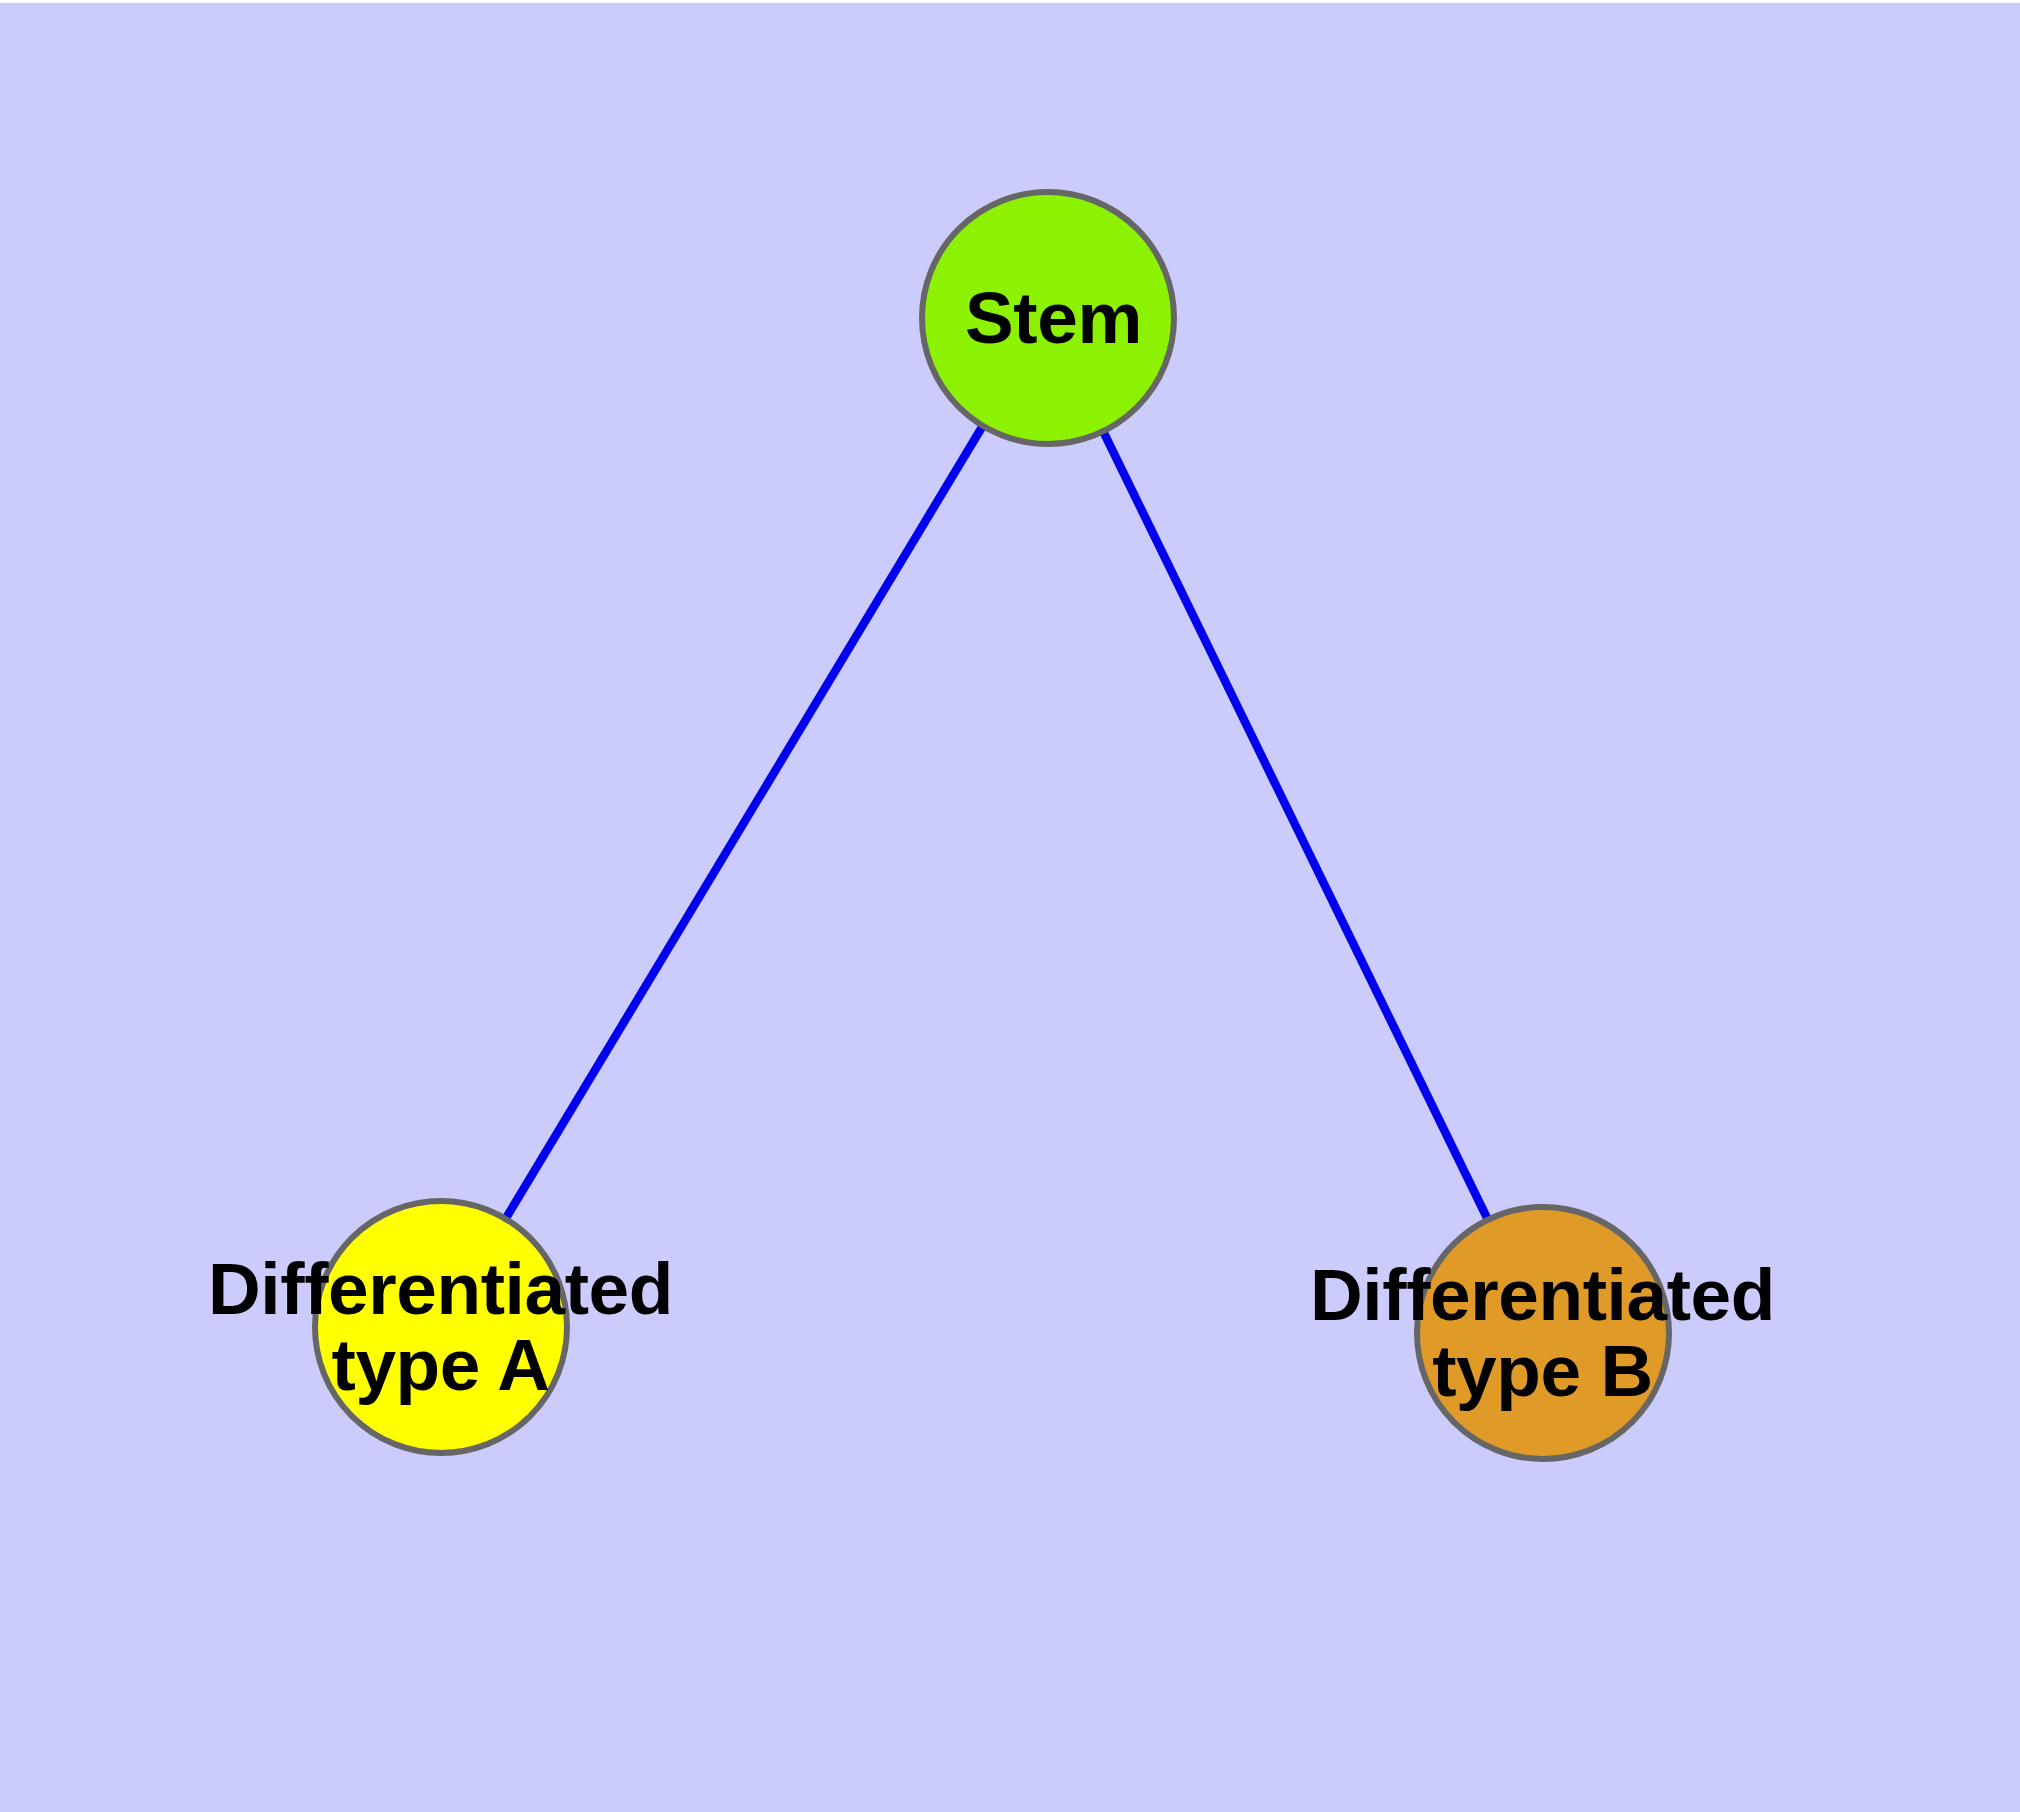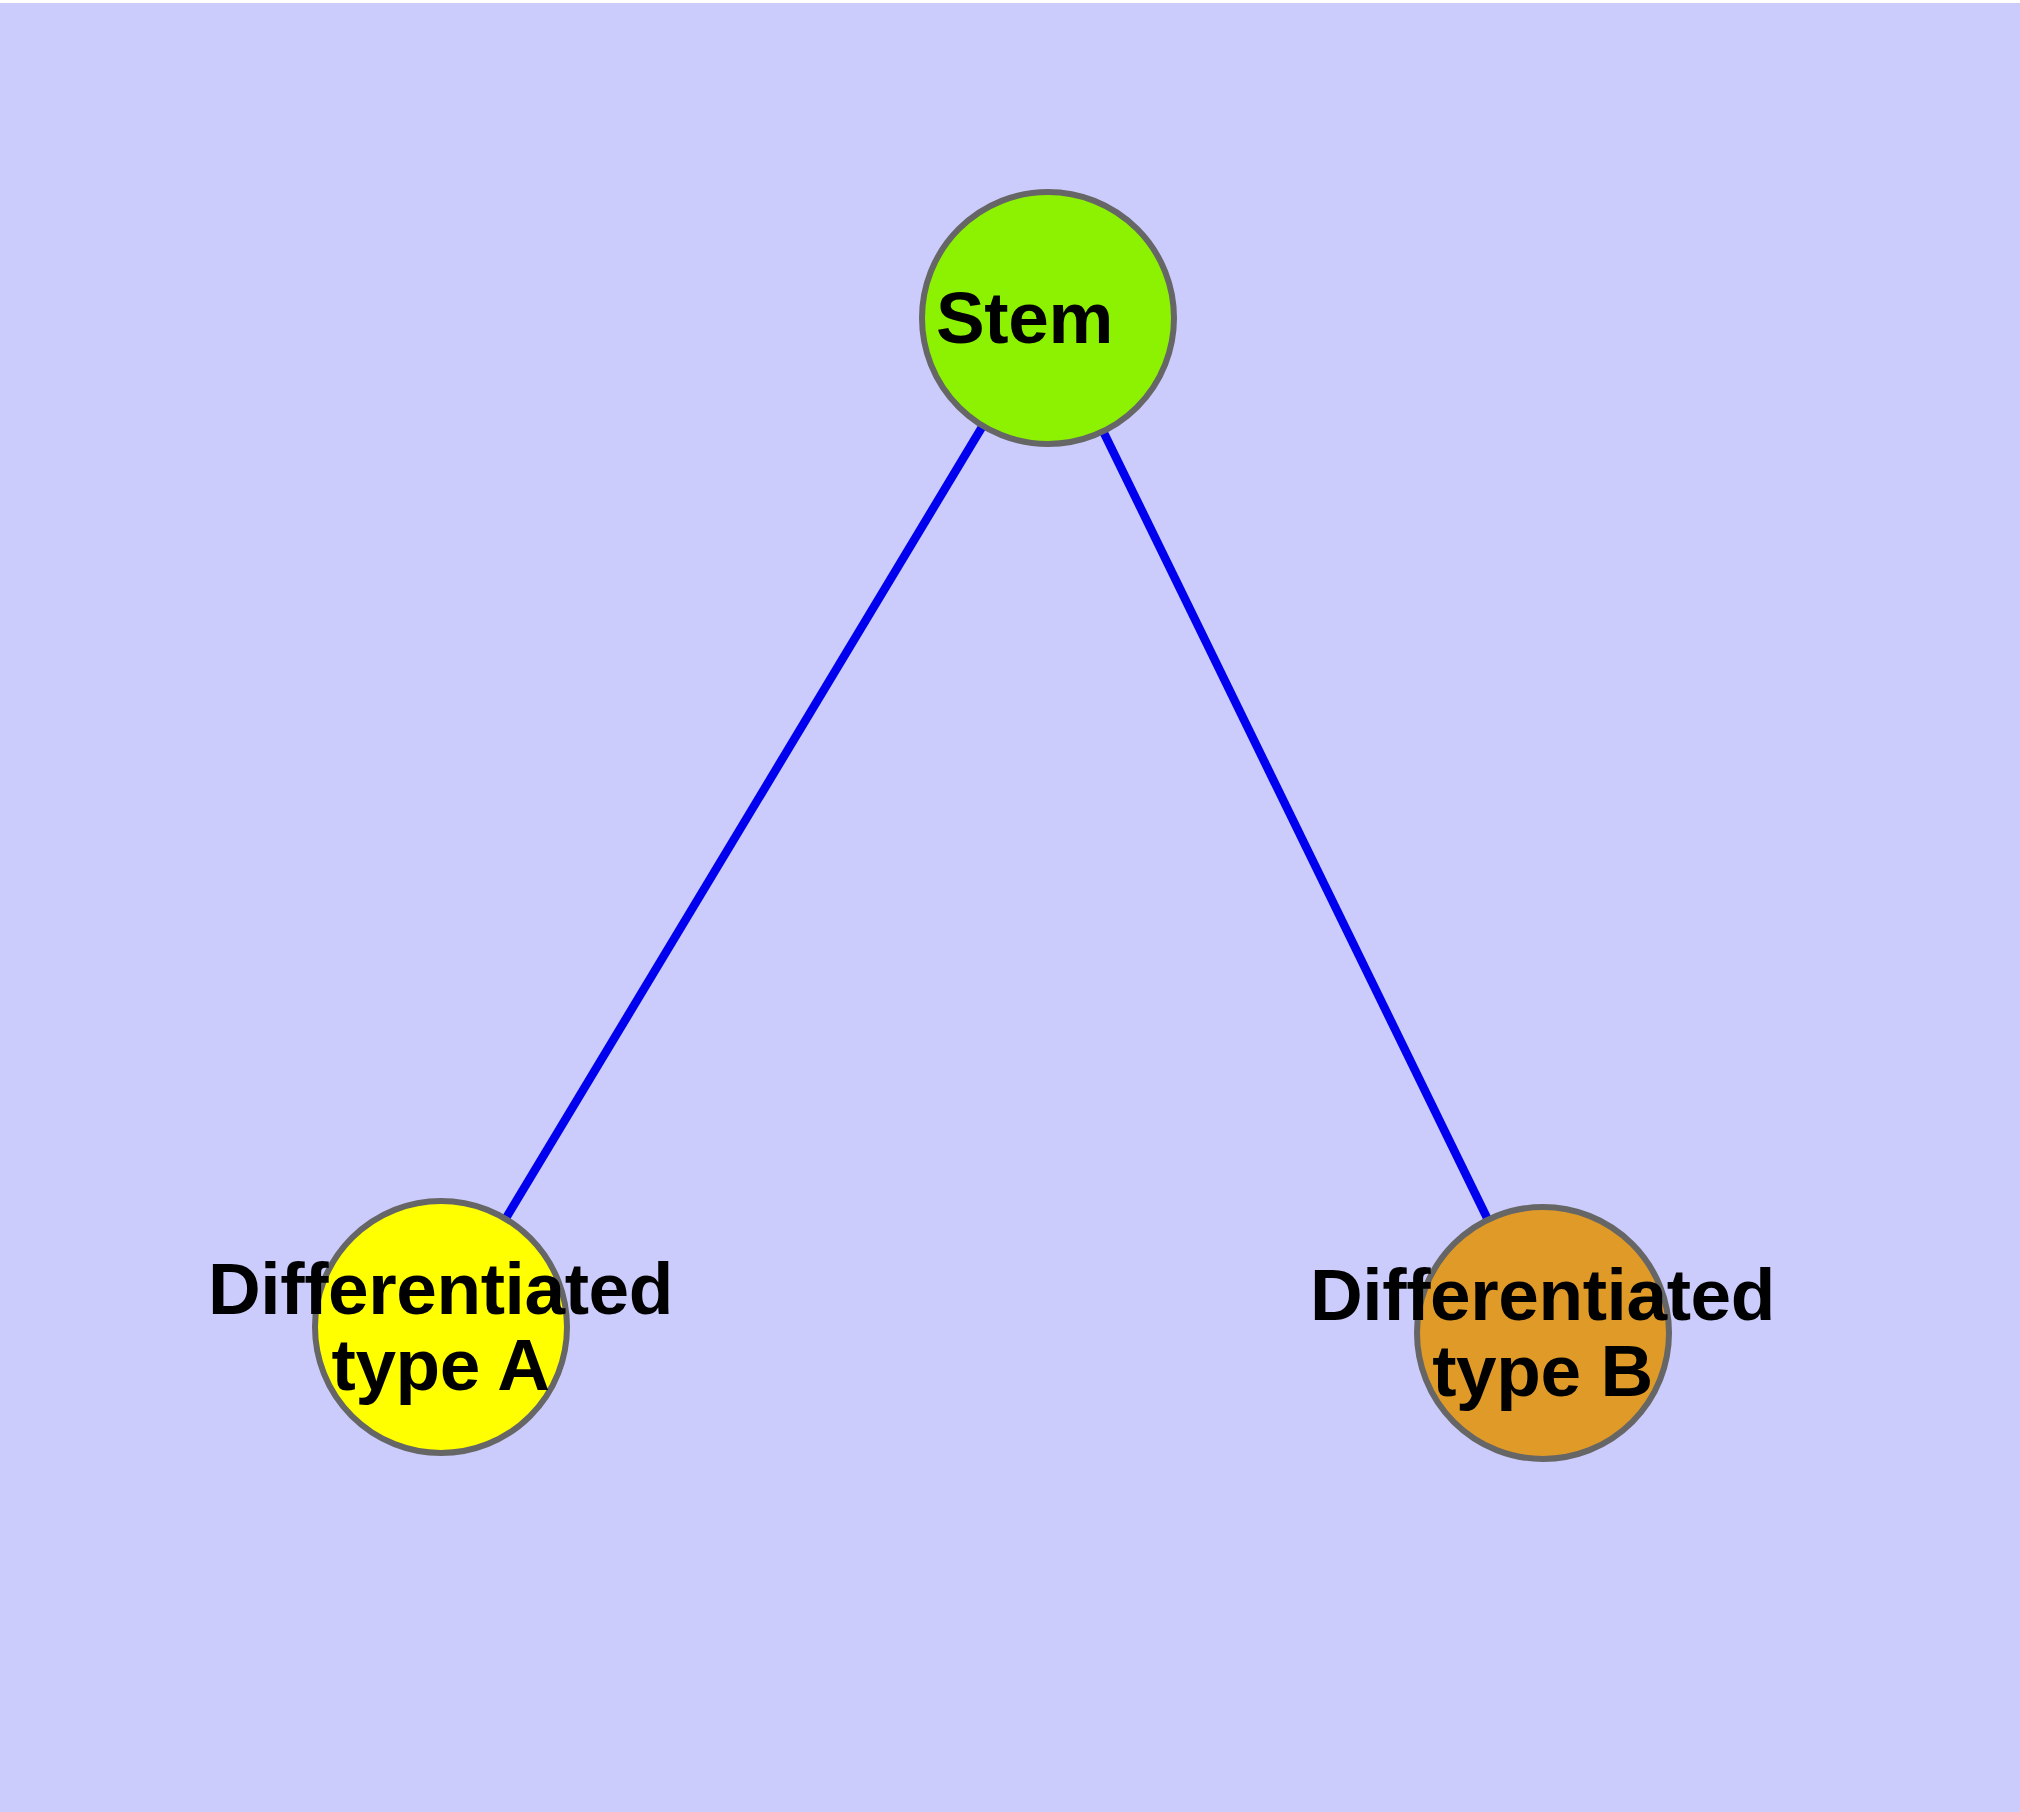--- a/index.html
+++ b/index.html
@@ -64,21 +64,21 @@
 
   <svg id="graph-svg" viewBox="0 0 2384 2138" preserveAspectRatio="none">
     <g id="edges">
         <line x1="1159.6979699584297" y1="501.8148264657383" x2="596.3020300415702" y2="1438.1851735342618" stroke="#0000ee" stroke-width="10" stroke-linecap="butt"></line>
         <line x1="1300.8954547585004" y1="508.01345778411826" x2="1755.1045452414996" y2="1438.9865422158816" stroke="#0000ee" stroke-width="10" stroke-linecap="butt"></line>
       </g>
   </svg>
 
   <div class="node-group">
     <div class="node-circle" style="left: 919px; top: 189px; width: 258px; height: 258px; background: rgb(140, 242, 2); border: 6px solid rgb(102, 102, 102);"></div>
-    <div class="node-label" style="color: rgb(0, 0, 0); left: 431px; width: 1187px; top: 280px;"><span style="display: block;">Stem</span></div>
+    <div class="node-label" style="color: rgb(0, 0, 0); left: 460px; width: 1187px; top: 280px;"><span style="display: block;">Stem</span></div>
   </div>
 
   <div class="node-group">
     <div class="node-circle" style="left: 312px; top: 1198px; width: 258px; height: 258px; background: rgb(255, 255, 0); border: 6px solid rgb(102, 102, 102);"></div>
     <div class="node-label" style="color: rgb(0, 0, 0); left: -153px; width: 1187px; top: 1251px;"><span style="display: block;">Differentiated</span><span style="display: block;">type A</span></div>
   </div>
 
   <div class="node-group">
     <div class="node-circle" style="left: 1414px; top: 1204px; width: 258px; height: 258px; background: rgb(224, 154, 40); border: 6px solid rgb(102, 102, 102);"></div>
     <div class="node-label" style="color: rgb(0, 0, 0); left: 949px; width: 1187px; top: 1257px;"><span style="display: block;">Differentiated</span><span style="display: block;">type B</span></div>

